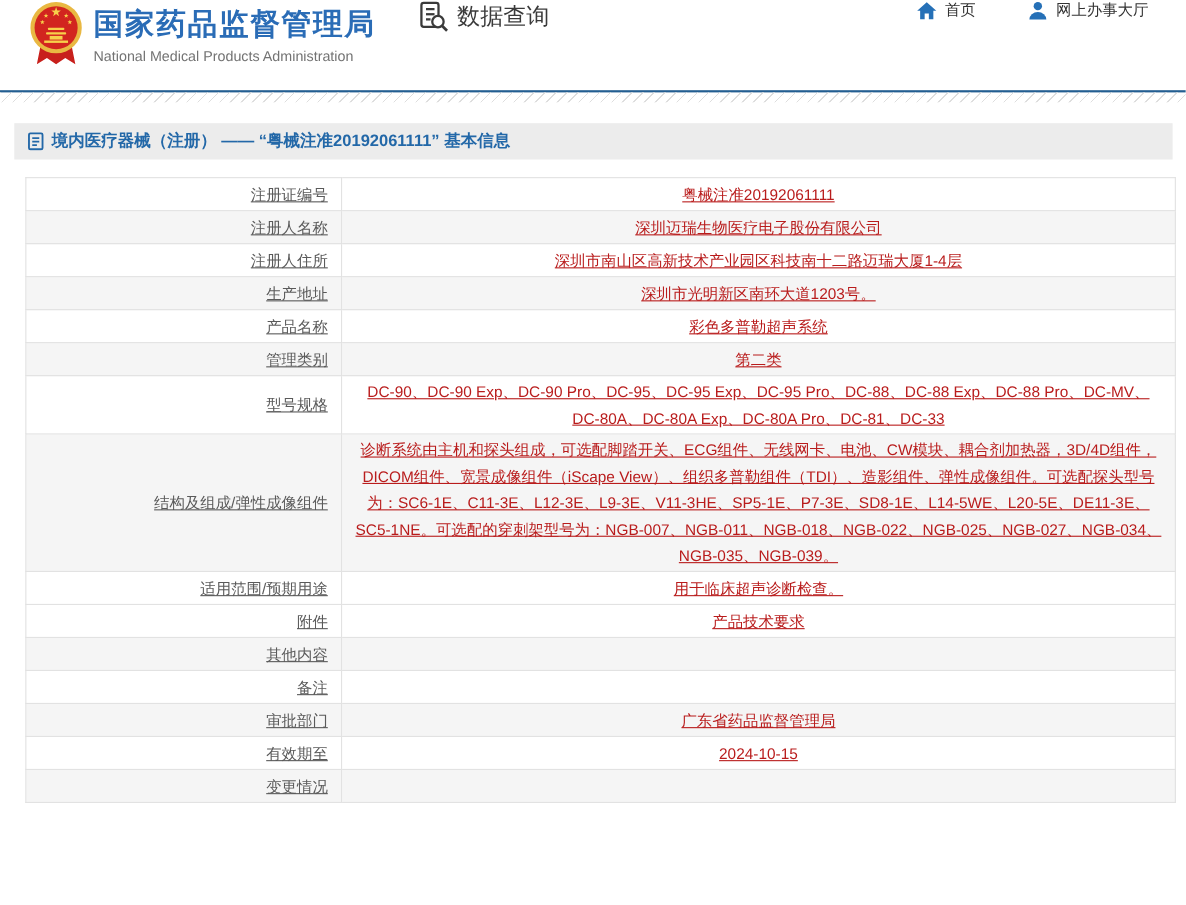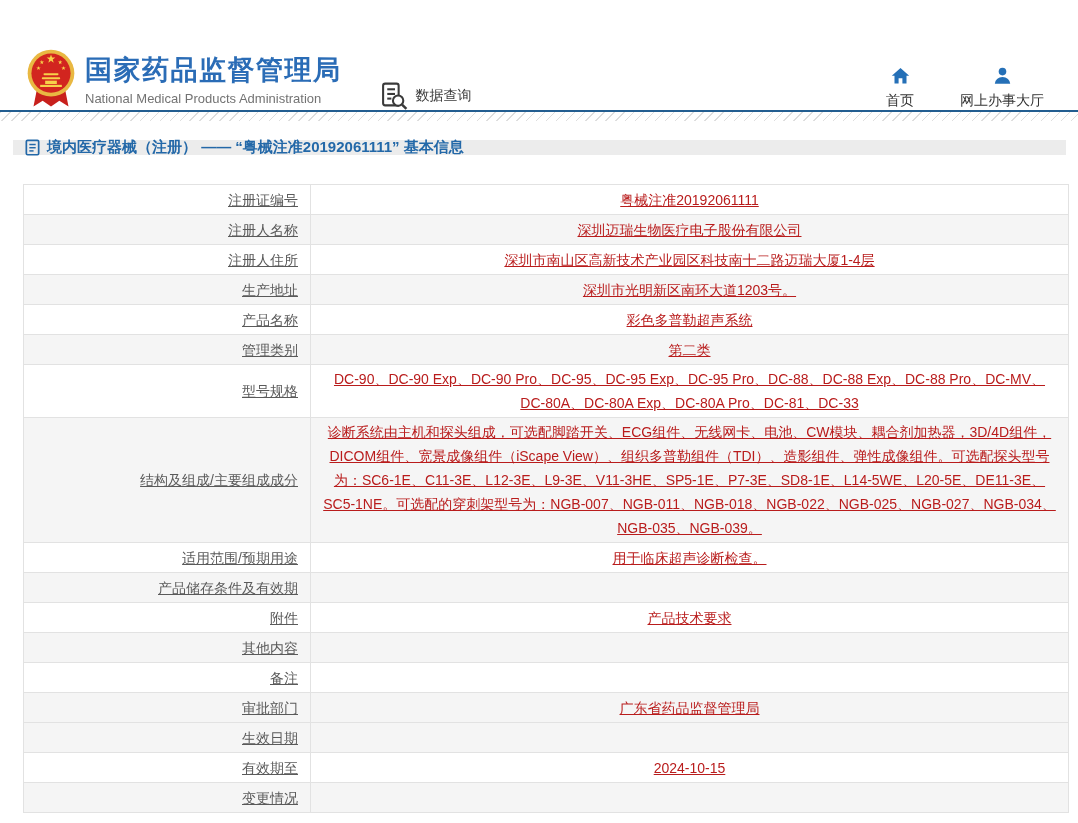--- a/index.html
+++ b/index.html
@@ -5,57 +5,57 @@
   * { margin: 0; padding: 0; box-sizing: border-box; }
   html, body { background: #fff; }
   body {
     width: 1078px; height: 823px; overflow: hidden;
     font-family: "Liberation Sans", "DejaVu Sans", sans-serif;
     color: #404040;
   }
 
   
   .site-header {
-    height: 112px;
-    display: flex; align-items: flex-end;
+    height: 84px;
+    display: flex; align-items: flex-start;
     padding: 0 22px 0 26px;
     border-bottom: 2px solid var(--header-rule-blue, #235e91);
     background: #fff;
   }
   .brand { display: flex; align-items: center; gap: 9px; cursor: pointer; }
   .brand-text { display: flex; flex-direction: column; }
   .brand-zh {
     font-size: 27px; font-weight: bold;
     color: var(--brand-blue, #2a6cb6); letter-spacing: 1.5px;
     white-space: nowrap;
   }
   .brand-en { font-size: 13px; color: #737373; margin-top: 3px; white-space: nowrap; }
 
   .section-title {
     display: flex; align-items: center; gap: 7px;
-    margin-left: 38px; font-size: 14px; color: #3a3a3a; cursor: pointer;
+    margin-left: 38px; font-size: 21px; color: #3a3a3a; cursor: pointer;
     white-space: nowrap;
   }
 
   .top-nav { margin-left: auto; display: flex; gap: 46px; padding-right: 12px; }
   .nav-item {
-    display: flex; flex-direction: column; align-items: center; gap: 6px;
+    display: flex; flex-direction: row; align-items: center; gap: 6px;
     font-size: 14px; color: #333; text-decoration: none; cursor: pointer;
     white-space: nowrap;
   }
 
   .hatch-band {
     height: 9px; width: 100%;
     background: repeating-linear-gradient(135deg, #dedede 0 1px, transparent 1px 7px);
   }
 
   
   .breadcrumb {
-    margin: 19px 12px 29px 13px;
-    height: 15px;
+    margin: 19px 12px 16px 13px;
+    height: 33px;
     background: var(--breadcrumb-bg, #ececec);
     display: flex; align-items: center; gap: 7px;
     padding: 0 12px;
     font-size: 15px; font-weight: 600;
     color: var(--breadcrumb-text, #2368a8);
   }
 
   
   .info-table {
     margin: 0 0 0 23px; width: 1046px;
@@ -166,51 +166,43 @@
       </tr>
       <tr class="alt">
         <th><span>管理类别</span></th>
         <td>第二类</td>
       </tr>
       <tr>
         <th><span>型号规格</span></th>
         <td>DC-90、DC-90 Exp、DC-90 Pro、DC-95、DC-95 Exp、DC-95 Pro、DC-88、DC-88 Exp、DC-88 Pro、DC-MV、DC-80A、DC-80A Exp、DC-80A Pro、DC-81、DC-33</td>
       </tr>
       <tr class="alt">
-        <th><span>结构及组成/主要组成成分</span></th>
+        <th><span>结构及组成/弹性成像组件</span></th>
         <td>诊断系统由主机和探头组成，可选配脚踏开关、ECG组件、无线网卡、电池、CW模块、耦合剂加热器，3D/4D组件，DICOM组件、宽景成像组件（iScape View）、组织多普勒组件（TDI）、造影组件、弹性成像组件。可选配探头型号为：SC6-1E、C11-3E、L12-3E、L9-3E、V11-3HE、SP5-1E、P7-3E、SD8-1E、L14-5WE、L20-5E、DE11-3E、SC5-1NE。可选配的穿刺架型号为：NGB-007、NGB-011、NGB-018、NGB-022、NGB-025、NGB-027、NGB-034、NGB-035、NGB-039。</td>
       </tr>
       <tr>
         <th><span>适用范围/预期用途</span></th>
         <td>用于临床超声诊断检查。</td>
       </tr>
-      <tr class="alt">
-        <th><span>产品储存条件及有效期</span></th>
-        <td></td>
-      </tr>
       <tr>
         <th><span>附件</span></th>
         <td>产品技术要求</td>
       </tr>
       <tr class="alt">
         <th><span>其他内容</span></th>
         <td></td>
       </tr>
       <tr>
         <th><span>备注</span></th>
         <td></td>
       </tr>
       <tr class="alt">
         <th><span>审批部门</span></th>
         <td>广东省药品监督管理局</td>
       </tr>
-      <tr class="alt">
-        <th><span>生效日期</span></th>
-        <td></td>
-      </tr>
       <tr>
         <th><span>有效期至</span></th>
         <td>2024-10-15</td>
       </tr>
       <tr class="alt">
         <th><span>变更情况</span></th>
         <td></td>
       </tr>
     </tbody>
 </table>

